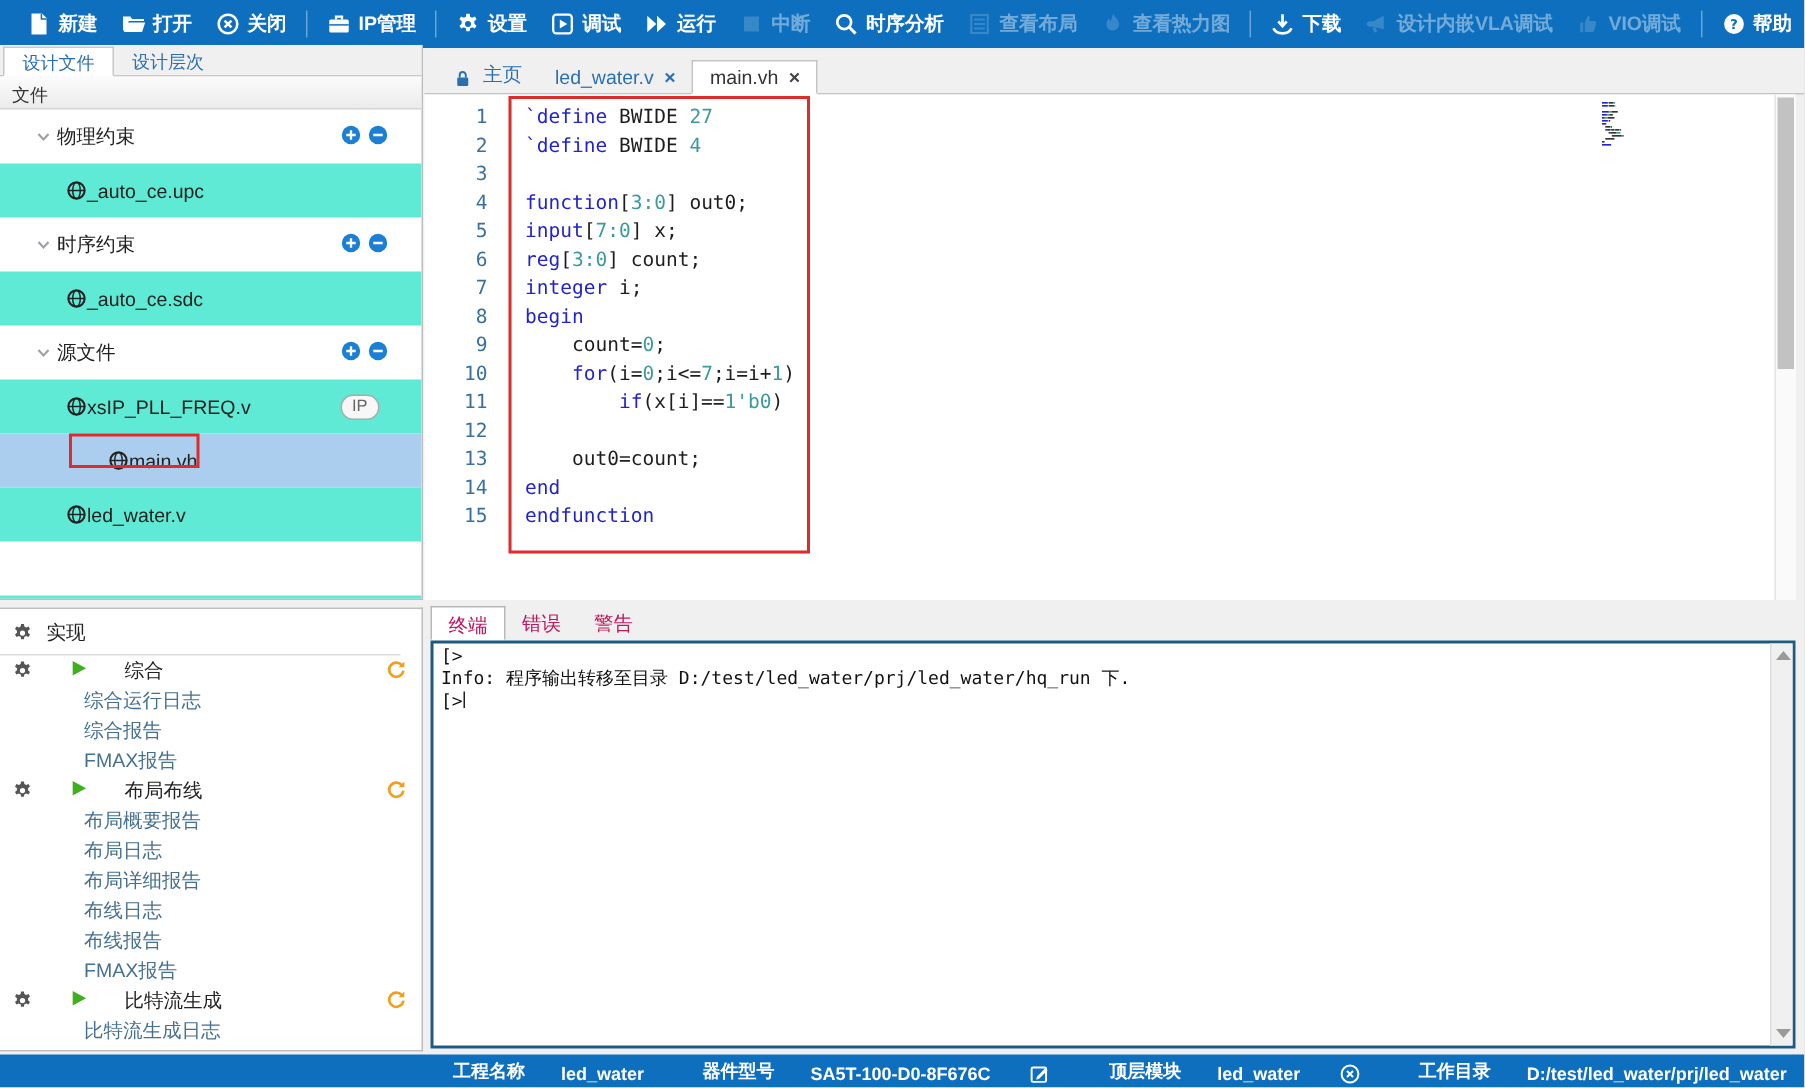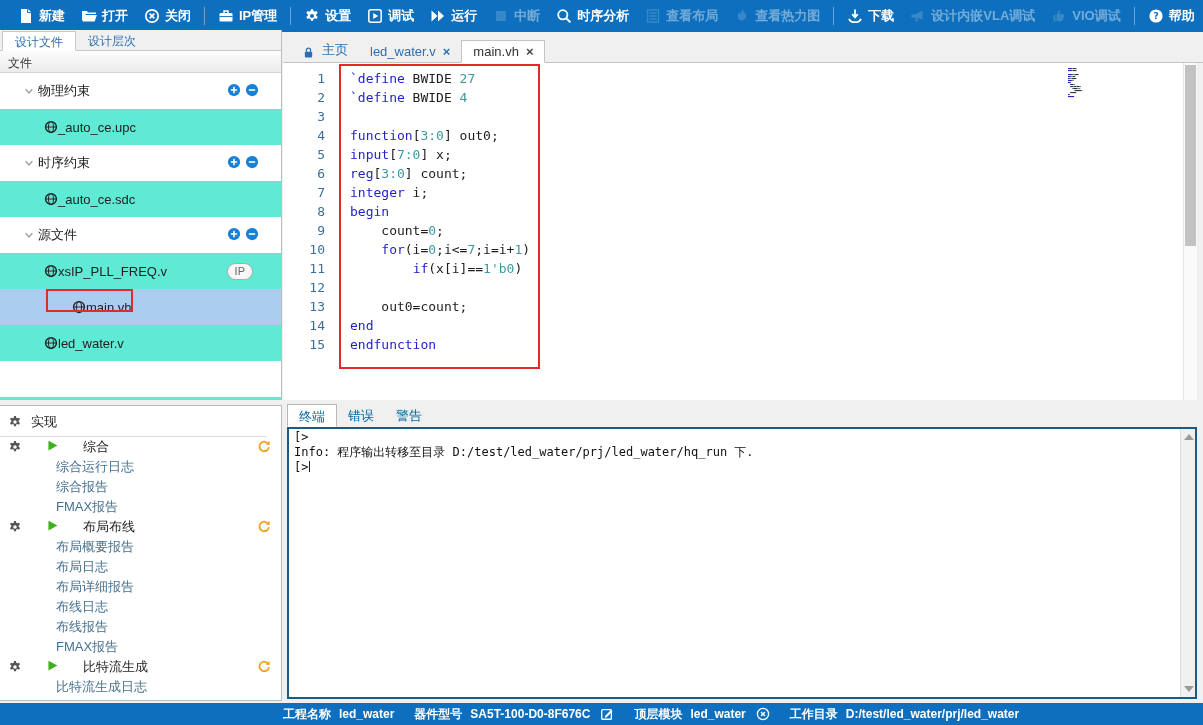--- a/index.html
+++ b/index.html
@@ -69,39 +69,39 @@
   .code-annotation { position:absolute; left:56px; top:1px; width:201px; height:305px;
                      border:2px solid #e02b2b; pointer-events:none; }
   .minimap { position:absolute; right:112px; top:4px; }
   .editor-scrollbar { position:absolute; right:0; top:0; bottom:0; width:14px; background:#fafafa;
                       border-left:1px solid #e4e4e4; }
   .editor-scroll-thumb { position:absolute; left:1px; right:1px; top:2px; height:181px; background:#c2c2c2; }
 
   
   .console-tabs { position:absolute; left:285px; top:404px; height:23px; display:flex; padding-left:2px;
                   align-items:flex-end; }
-  .con-tab { padding:3px 11px; font-size:13px; color:#0369a1; height:23px; }
+  .con-tab { padding:3px 11px; font-size:13px; color:#be185d; height:23px; }
   .con-tab.active { background:#fff; border:1px solid #b8b8b8; border-bottom:1px solid #fff; }
   .console { position:absolute; left:287px; top:427px; width:910px; height:272px; background:#fff;
              border:2px solid #1c5a80; }
   .console-body { position:absolute; inset:0 15px 0 0; padding:1px 5px;
                   font-family:"DejaVu Sans Mono","Liberation Mono",monospace; font-size:12px; color:#111; }
   .console-body div { white-space:pre-wrap; line-height:15px; }
   .cursor { display:inline-block; width:1px; height:11px; background:#222; vertical-align:-1px; margin-left:1px; }
   .console-scrollbar { position:absolute; top:0; right:0; bottom:0; width:15px; background:#f0f0f0;
                        border-left:1px solid #ddd; }
   .sb-arrow { position:absolute; left:3px; width:0; height:0; border-left:5px solid transparent;
               border-right:5px solid transparent; }
   .sb-arrow.up { top:5px; border-bottom:6px solid #9a9a9a; }
   .sb-arrow.down { bottom:5px; border-top:6px solid #9a9a9a; }
 
   
   .statusbar { position:absolute; left:0; right:0; bottom:0; height:22px; background:#0d6fbd; color:#fff;
                display:flex; align-items:center; font-size:12px; font-weight:700; padding-left:283px; gap:0; }
-  .sb-seg { display:flex; align-items:center; gap:8px; margin-right:20px; white-space:nowrap; }
+  .sb-seg { display:flex; align-items:flex-end; gap:24px; margin-right:20px; white-space:nowrap;margin-left:19px; }
   .sb-seg .icon { margin-left:2px; }
 </style>
 </head>
 <body>
 
 <div id="root">
 
   <div class="toolbar">
     <div class="tb-items">
         <div class="tb-item ">

